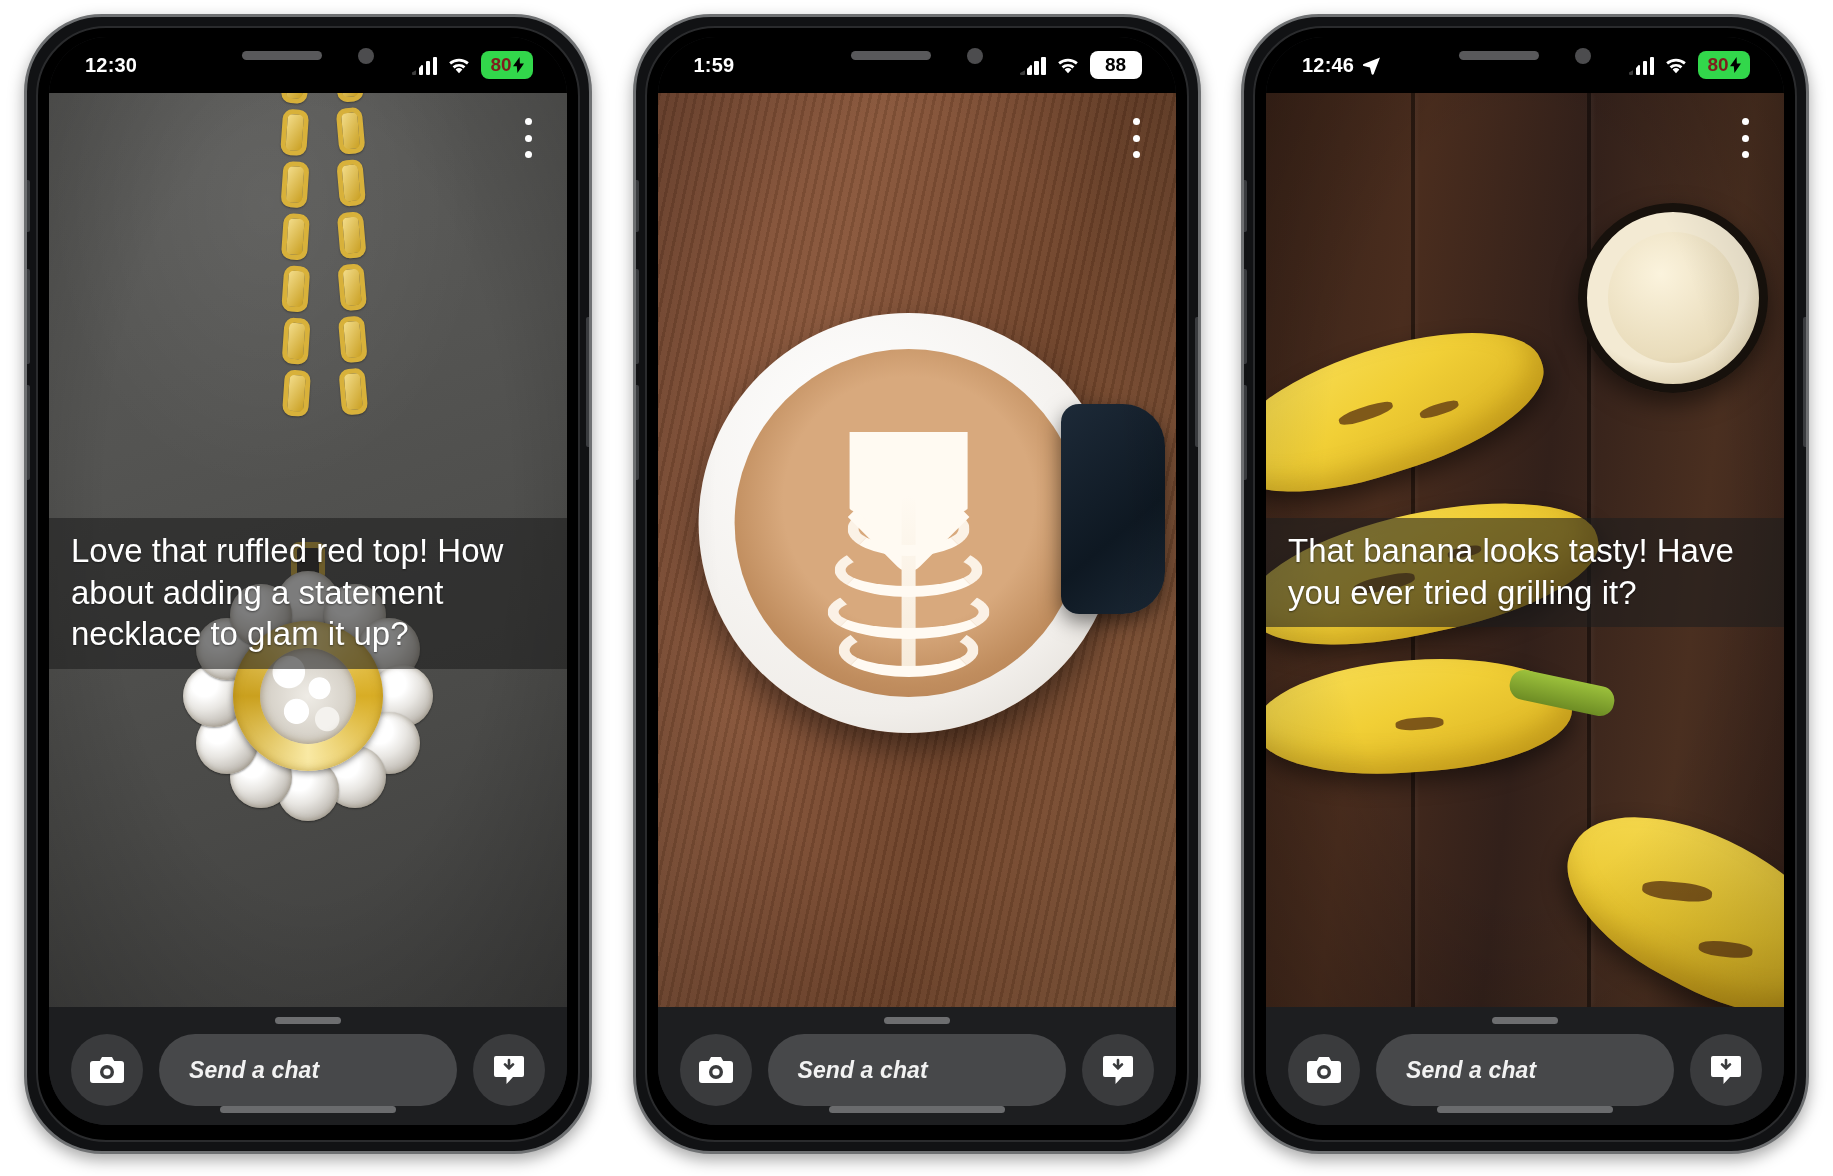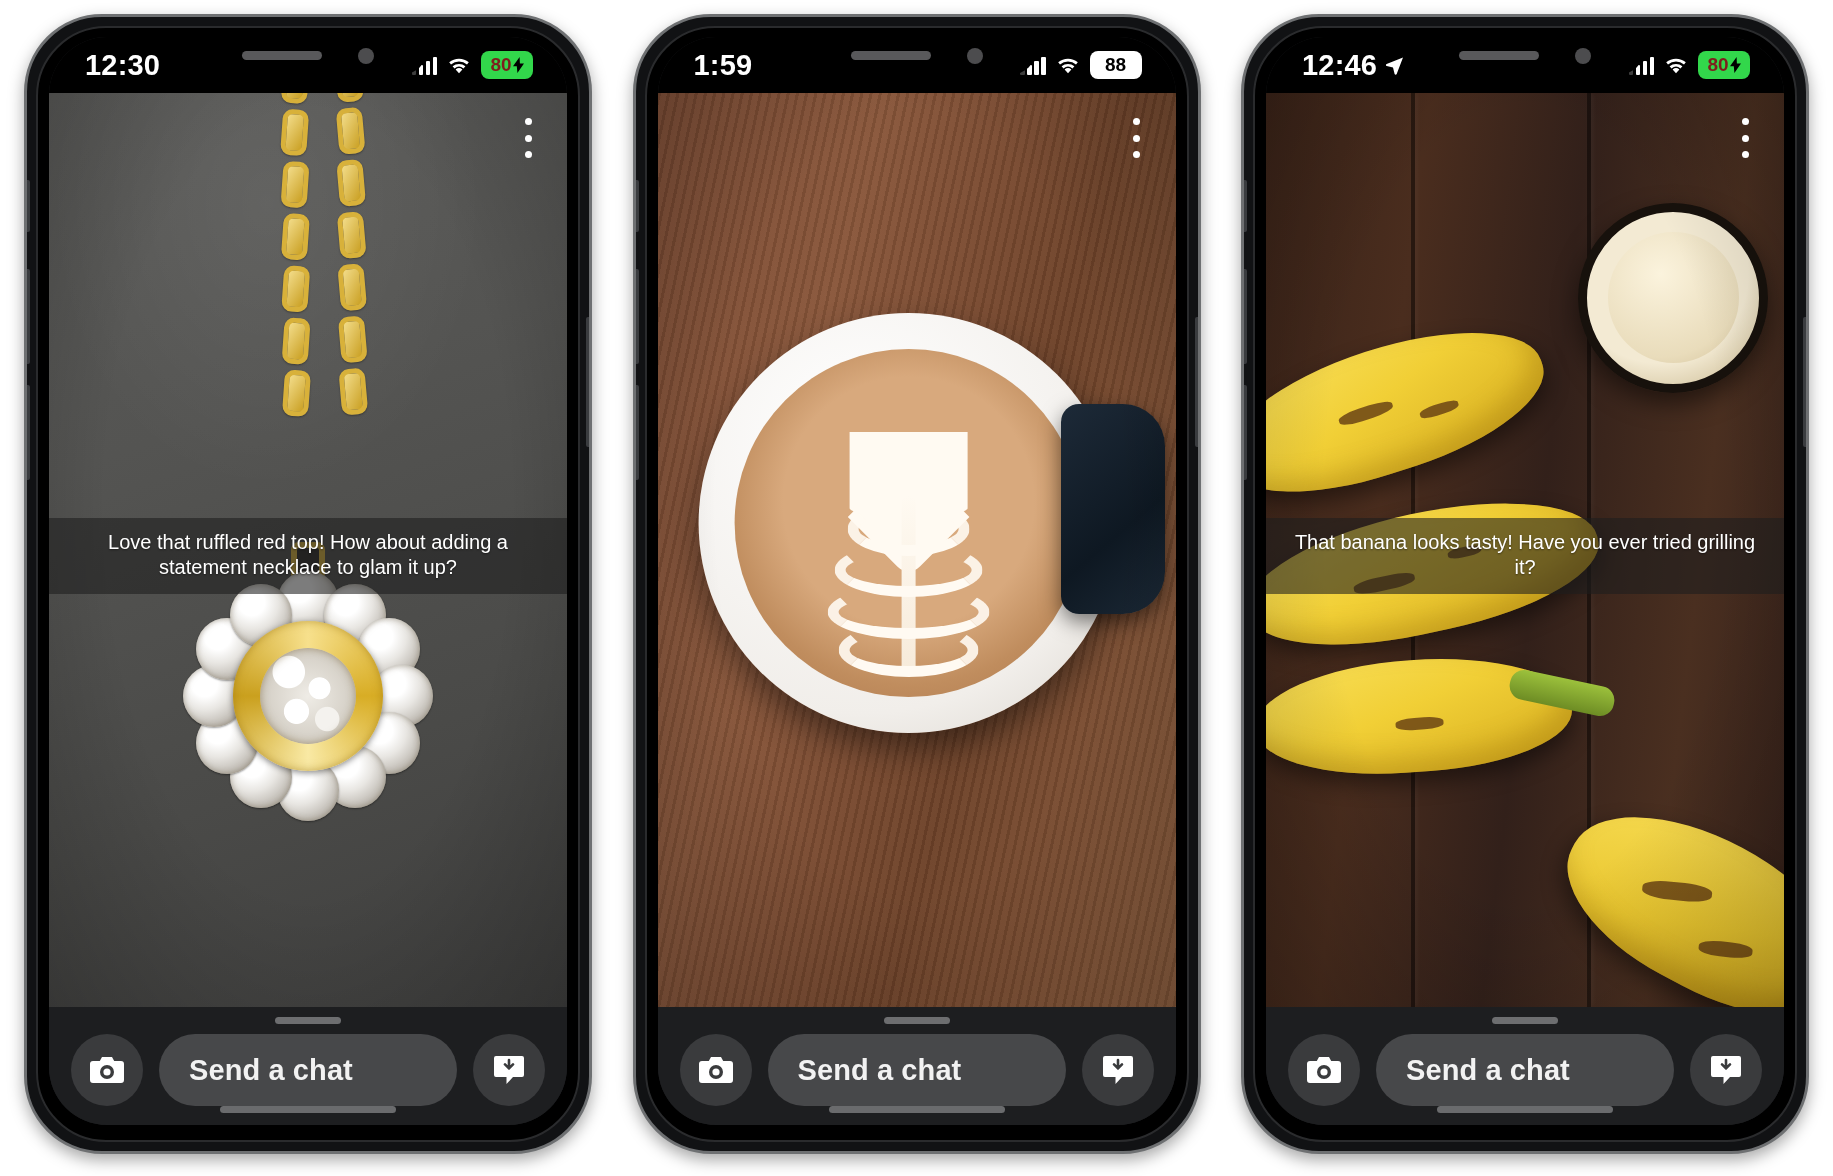--- a/index.html
+++ b/index.html
@@ -71,21 +71,21 @@
     background: #000;
     display: flex;
     align-items: center;
     justify-content: space-between;
     padding: 0 34px 0 36px;
     z-index: 6;
   }
   .sb-left {
     display: flex; align-items: center; gap: 8px;
     color: #fff;
-    font-size: 29px;
+    font-size: 20px;
     font-weight: bold;
     letter-spacing: .2px;
     font-family: "Liberation Sans", sans-serif;
   }
   .loc-arrow { width: 19px; height: 19px; display: block; }
   .sb-right { display: flex; align-items: center; gap: 10px; }
   .cell-bars { display: flex; align-items: flex-end; gap: 2.5px; height: 19px; }
   .cell-bars i { display: block; width: 4.5px; background: #fff; border-radius: 1px; }
   .cell-bars i:nth-child(1){ height: 6px;  background:#3d3d3d; }
   .cell-bars i:nth-child(2){ height: 10px; }
@@ -360,23 +360,23 @@
   .caption-band {
     position: absolute;
     left: 0; right: 0;
     top: 425px;
     background: rgba(30,30,30,.58);
     padding: 12px 22px 14px;
     z-index: 4;
   }
   .caption-text {
     color: #ffffff;
-    font-size: 20px;
+    font-size: 33px;
     line-height: 1.26;
-    text-align: center;
+    text-align: left;
     font-family: "Liberation Sans", sans-serif;
     text-shadow: 0 1px 2px rgba(0,0,0,.45);
   }
 
   
   .actionbar {
     position: relative;
     flex: 0 0 auto;
     height: 118px;
     background: #1d1e20;
@@ -408,23 +408,24 @@
     border-radius: 36px;
     background: #47484a;
     display: flex;
     align-items: center;
     padding: 0 30px;
     cursor: text;
     margin-top: 8px;
   }
   .chat-pill span {
     color: #f2f2f2;
-    font-size: 29px;
+    font-size: 23px;
     font-weight: bold;
     letter-spacing: .1px;
+    font-style: italic;
   }
   .cam-icon { width: 36px; height: 30px; }
   .save-icon { width: 34px; height: 34px; }
 
   .home-indicator {
     position: absolute;
     left: 50%; bottom: 12px;
     transform: translateX(-50%);
     width: 176px; height: 7px;
     border-radius: 4px;

